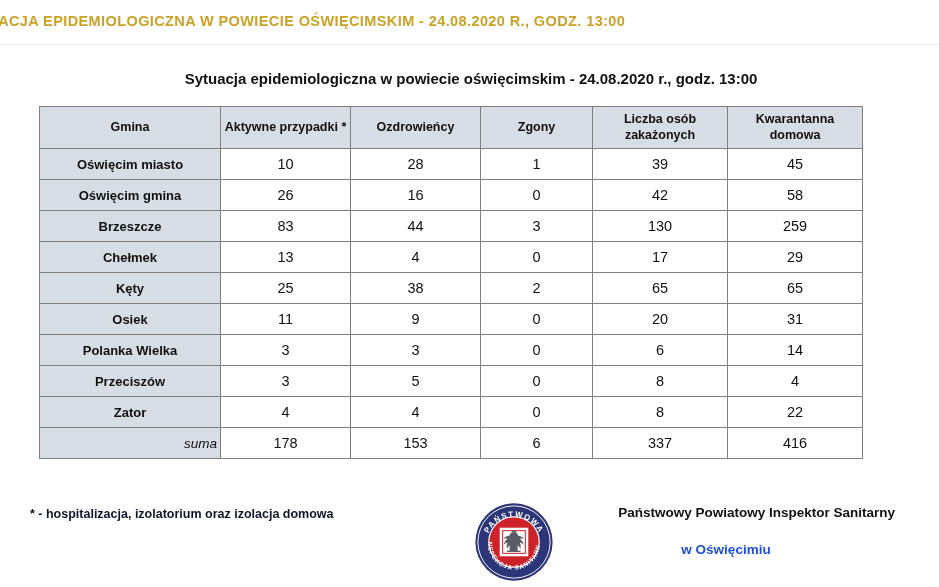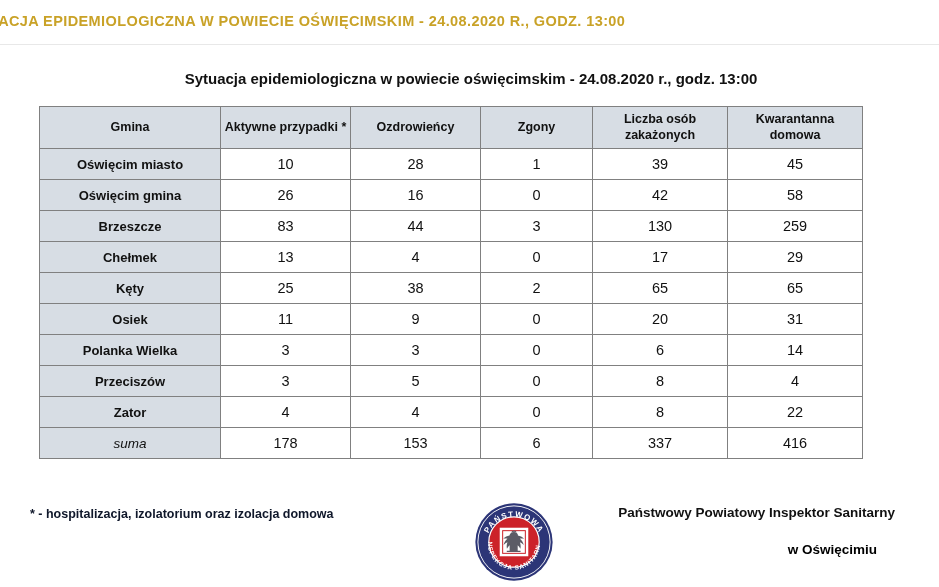--- a/index.html
+++ b/index.html
@@ -95,20 +95,21 @@
   }
   table.epi tbody td.gmina {
     background: #d7dde4;
     font-size: 13px;
     font-weight: bold;
   }
   table.epi tbody tr.sum-row td.gmina {
     font-weight: normal;
     font-style: italic;
     font-size: 13.5px;
+    text-align: right;
   }
 
   
   .footnote {
     position: absolute;
     left: 30px;
     top: 507px;
     font-size: 12.5px;
     font-weight: bold;
     color: #0f172a;
@@ -135,22 +136,22 @@
     font-size: 13.5px;
     font-weight: bold;
     color: #111111;
     text-align: right;
     white-space: nowrap;
   }
   .sign-line2 {
     margin-top: 22px;
     font-size: 13.5px;
     font-weight: bold;
-    color: #000000;
-    text-align: right;
+    color: #1d4ed8;
+    text-align: center;
     padding-right: 18px;
     white-space: nowrap;
   }
 </style>
 </head>
 <body>
 
 <div id="page">
 
   <div class="banner">

